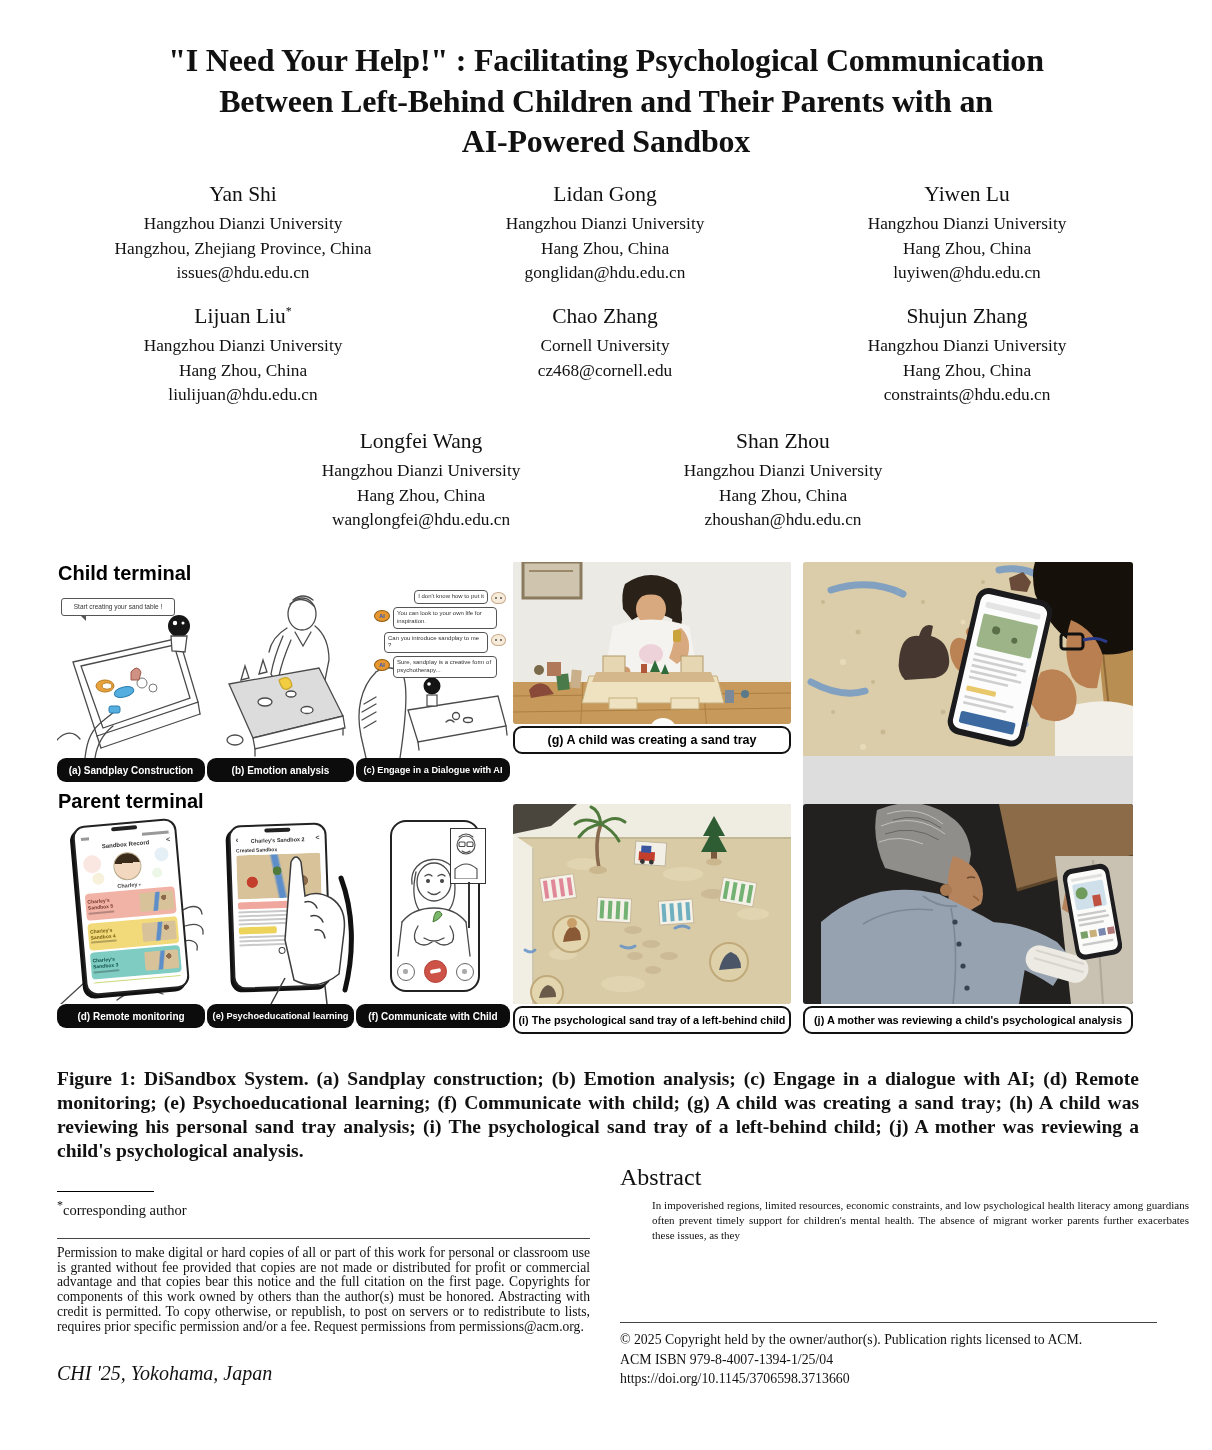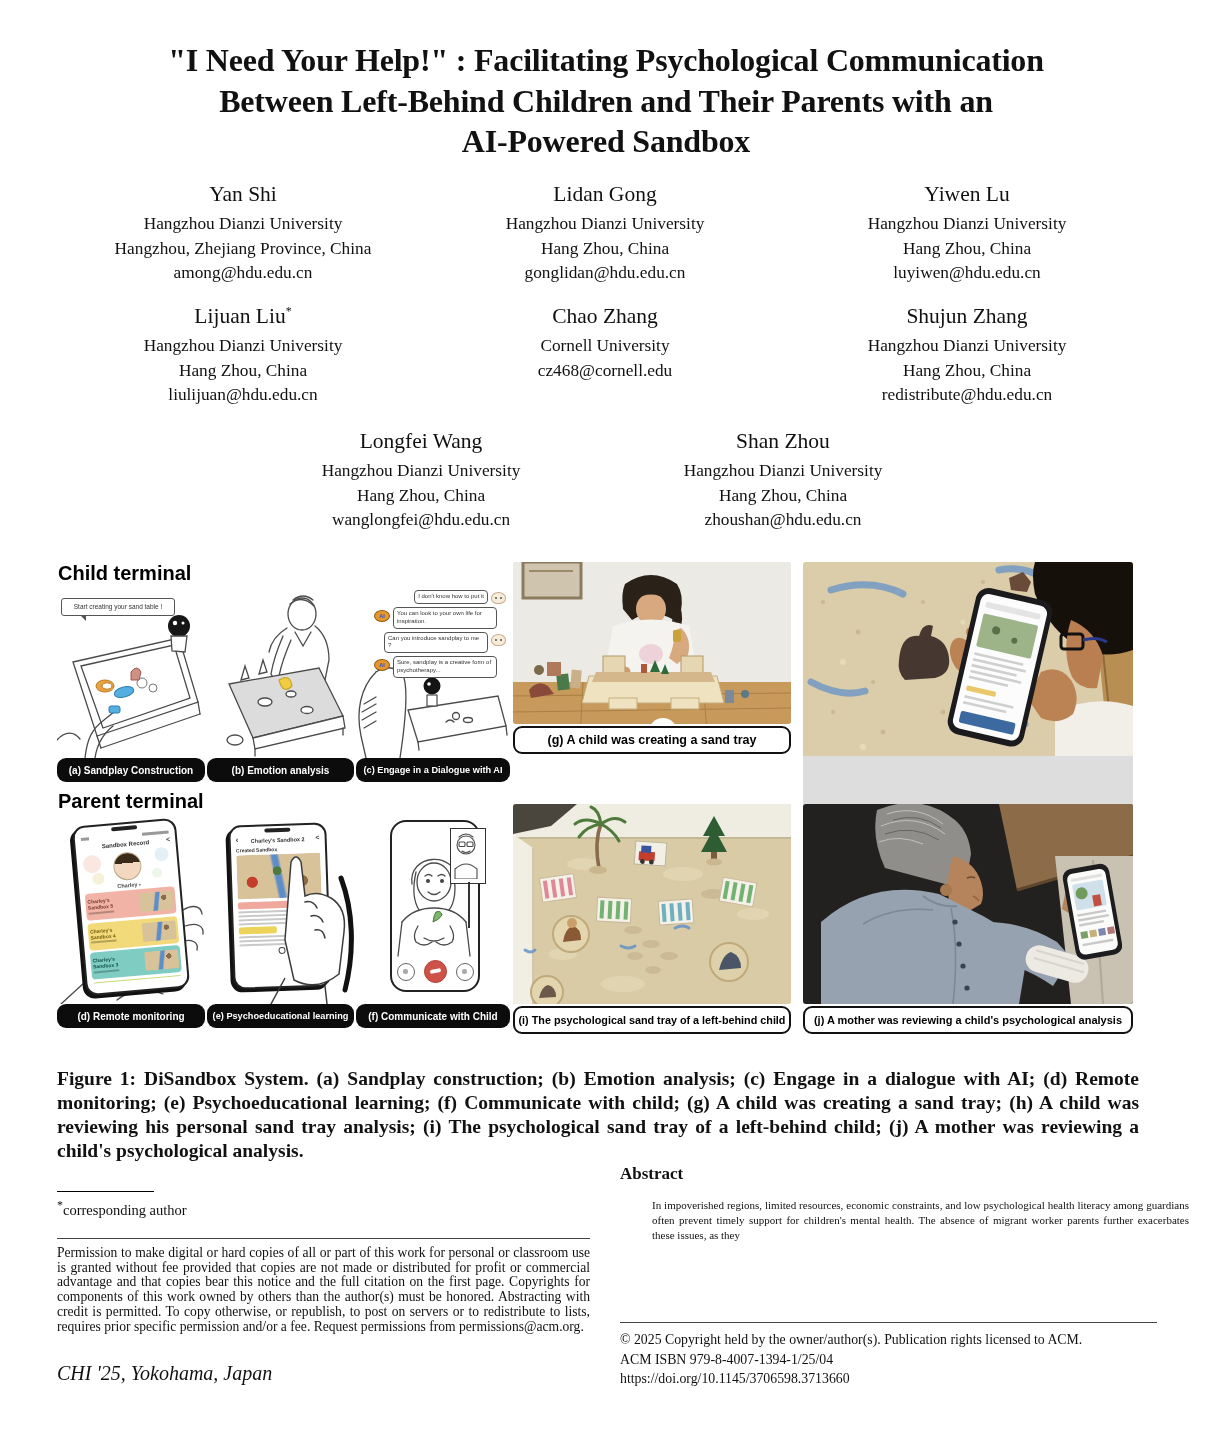--- a/index.html
+++ b/index.html
@@ -107,21 +107,21 @@
   .handsvg{position:absolute;pointer-events:none;}
 
   
   .figcaption{position:absolute;left:57px;top:1067px;width:1082px;font-weight:bold;font-size:19.5px;
         line-height:1.23;text-align:justify;text-align-last:left;}
   .fnrule{position:absolute;left:57px;top:1191px;width:97px;border-top:1.4px solid #000;}
   .footnote{position:absolute;left:57px;top:1198px;font-size:14.5px;}
   .permrule{position:absolute;left:57px;top:1238px;width:533px;border-top:1.6px solid #444;}
   .permission{position:absolute;left:57px;top:1246px;width:533px;font-size:13.6px;line-height:1.085;text-align:justify;}
   .conf{position:absolute;left:57px;top:1362px;font-size:20px;font-style:italic;}
-  .abshead{position:absolute;left:620px;top:1164px;font-size:17px;font-weight:bold;}
+  .abshead{position:absolute;left:620px;top:1164px;font-size:24px;font-weight:normal;}
   .abstext{position:absolute;left:620px;top:1198px;width:537px;font-size:11px;line-height:1.37;text-align:justify;margin-left:32px;}
   .crrule{position:absolute;left:620px;top:1322px;width:537px;border-top:1.6px solid #444;}
   .copyright{position:absolute;left:620px;top:1330px;width:537px;font-size:13.8px;line-height:1.42;}
   .doi{color:#111;text-decoration:none;}
 </style>
 </head>
 <body>
 
 <div class="page">
 
@@ -129,21 +129,21 @@
     <div>"I Need Your Help!" : Facilitating Psychological Communication</div>
     <div>Between Left-Behind Children and Their Parents with an</div>
     <div>AI-Powered Sandbox</div>
   </div>
 
   <div class="authors-row" style="top:182px;left:62px;">
     <div class="author">
       <div class="name"><span>Yan Shi</span><sup></sup></div>
       <div class="line">Hangzhou Dianzi University</div>
       <div class="line">Hangzhou, Zhejiang Province, China</div>
-      <div class="line">among@hdu.edu.cn</div>
+      <div class="line">issues@hdu.edu.cn</div>
     </div>
     <div class="author">
       <div class="name"><span>Lidan Gong</span><sup></sup></div>
       <div class="line">Hangzhou Dianzi University</div>
       <div class="line">Hang Zhou, China</div>
       <div class="line">gonglidan@hdu.edu.cn</div>
     </div>
     <div class="author">
       <div class="name"><span>Yiwen Lu</span><sup></sup></div>
       <div class="line">Hangzhou Dianzi University</div>
@@ -161,21 +161,21 @@
     </div>
     <div class="author">
       <div class="name"><span>Chao Zhang</span><sup></sup></div>
       <div class="line">Cornell University</div>
       <div class="line">cz468@cornell.edu</div>
     </div>
     <div class="author">
       <div class="name"><span>Shujun Zhang</span><sup></sup></div>
       <div class="line">Hangzhou Dianzi University</div>
       <div class="line">Hang Zhou, China</div>
-      <div class="line">redistribute@hdu.edu.cn</div>
+      <div class="line">constraints@hdu.edu.cn</div>
     </div>
   </div>
 
   <div class="authors-row" style="top:429px;left:240px;">
     <div class="author">
       <div class="name"><span>Longfei Wang</span><sup></sup></div>
       <div class="line">Hangzhou Dianzi University</div>
       <div class="line">Hang Zhou, China</div>
       <div class="line">wanglongfei@hdu.edu.cn</div>
     </div>

